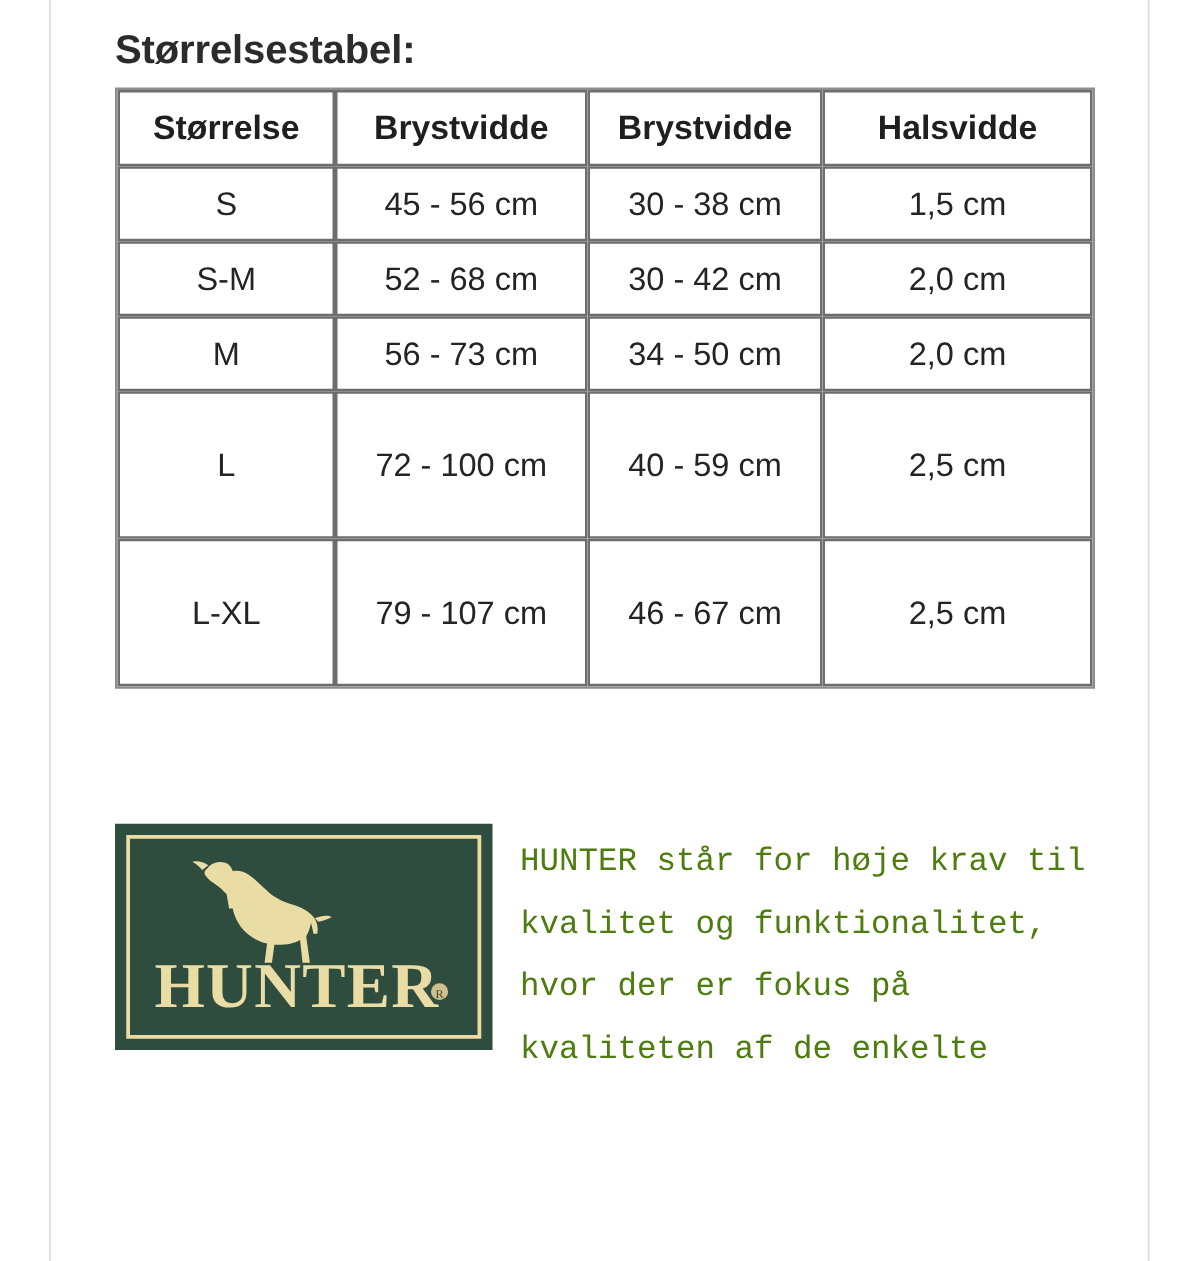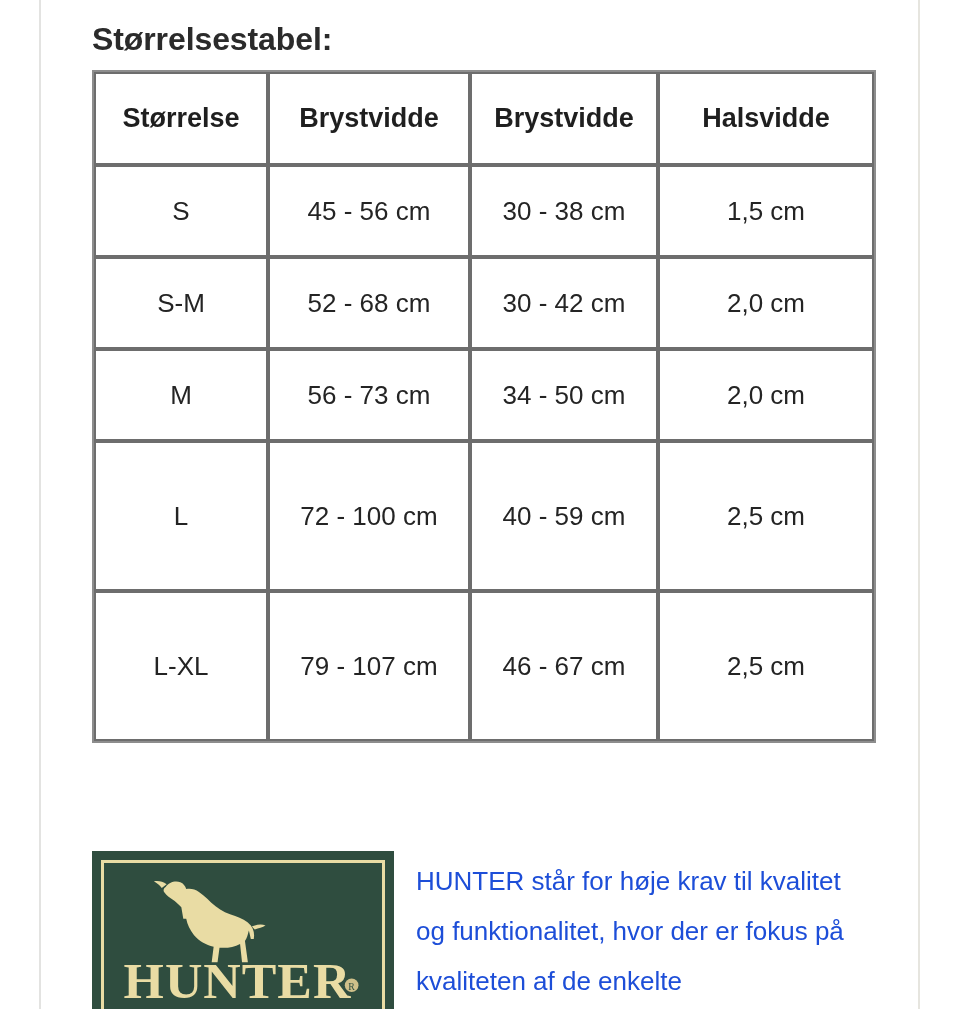--- a/index.html
+++ b/index.html
@@ -59,21 +59,21 @@
     background: #ffffff;
   }
   table.size-table td,
   table.size-table th {
     border: 2px solid #6d6d6d;
     text-align: center;
     vertical-align: middle;
     font-weight: 400;
     font-size: 26px;
     color: #242424;
-    padding: 16px 4px;
+    padding: 0 4px;
     background: #ffffff;
   }
   table.size-table th {
     font-size: 27px;
     font-weight: 700;
     height: 57px;
     color: #1f1f1f;
   }
   table.size-table tbody td {
     height: 56px;
@@ -115,23 +115,24 @@
     left: 0;
     top: 0;
     width: 100%;
     height: 100%;
     display: block;
   }
 
   .brand-text {
     font-size: 26px;
     line-height: 1.92;
-    color: #1d4ed8;
+    color: #4d7c0f;
     margin: 0;
     padding-top: 6px;
+    font-family: Liberation Mono, monospace;
   }
   .brand-text .tail {
     display: block;
   }
   .clearfix::after {
     content: "";
     display: block;
     clear: both;
   }
 </style>

